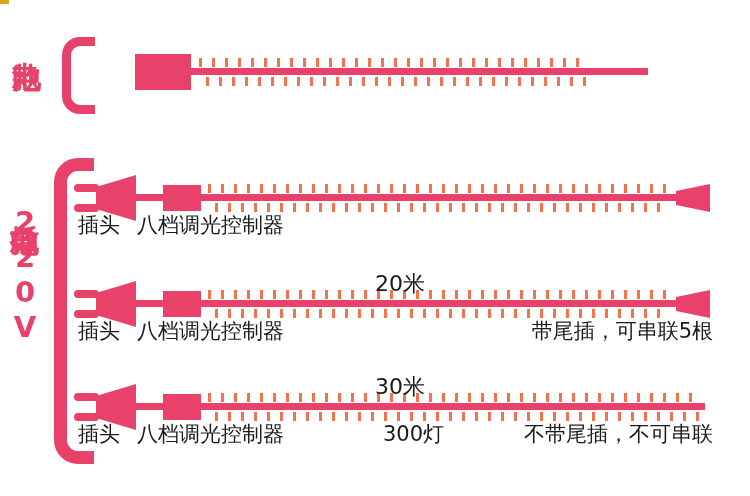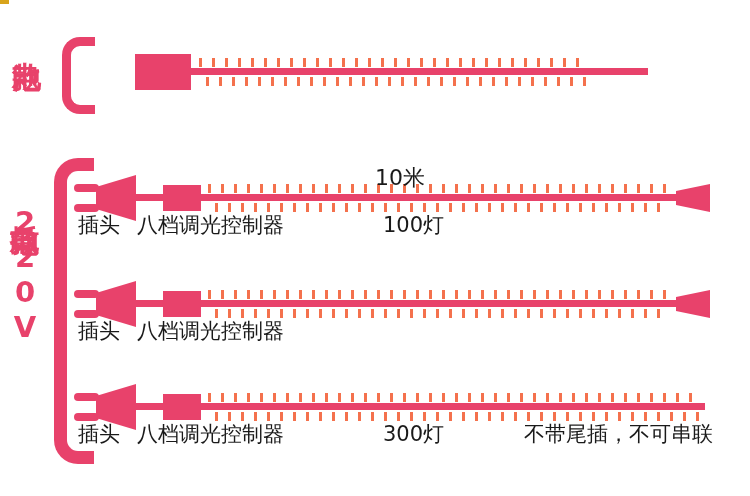--- a/index.html
+++ b/index.html
@@ -202,24 +202,22 @@
       <span class="tick down" style="left: 431px;"></span>
       <span class="tick up" style="left: 437px;"></span>
       <span class="tick down" style="left: 444px;"></span>
       <span class="tick up" style="left: 450px;"></span>
       <span class="tick down" style="left: 457px;"></span>
       <span class="tick up" style="left: 463px;"></span>
     </div>
   <svg class="tail-svg" style="top:183px" viewBox="0 0 34 30">
     <polygon points="0,8 34,1 34,29 0,22" fill="#e8426b"></polygon>
   </svg>
-  <div class="lbl meters" style="top:163px">10米</div>
   <div class="lbl plug-lbl" style="top:211px">插头</div>
   <div class="lbl ctrl-lbl" style="top:211px">八档调光控制器</div>
-  <div class="lbl lights-lbl" style="top:211px">100灯</div>
 
   <svg class="plug-svg" style="top:279px" viewBox="0 0 64 50">
     <rect x="0" y="11" width="25" height="8" rx="4" fill="#e8426b"></rect>
     <rect x="0" y="31" width="25" height="8" rx="4" fill="#e8426b"></rect>
     <polygon points="22,14 62,2 62,48 22,36" fill="#e8426b"></polygon>
   </svg>
   <div class="cord" style="top:300px"></div>
   <div class="controller" style="top:291px"></div>
   <div class="lights-string" style="left:200px;top:290px;width:476px;">
     <div class="wire"></div>
@@ -291,22 +289,24 @@
       <span class="tick down" style="left: 431px;"></span>
       <span class="tick up" style="left: 437px;"></span>
       <span class="tick down" style="left: 444px;"></span>
       <span class="tick up" style="left: 450px;"></span>
       <span class="tick down" style="left: 457px;"></span>
       <span class="tick up" style="left: 463px;"></span>
     </div>
   <svg class="tail-svg" style="top:289px" viewBox="0 0 34 30">
     <polygon points="0,8 34,1 34,29 0,22" fill="#e8426b"></polygon>
   </svg>
+  <div class="lbl meters" style="top:269px">20米</div>
   <div class="lbl plug-lbl" style="top:317px">插头</div>
   <div class="lbl ctrl-lbl" style="top:317px">八档调光控制器</div>
+  <div class="lbl tail-lbl" style="top:317px">带尾插，可串联5根</div>
 
   <svg class="plug-svg" style="top:382px" viewBox="0 0 64 50">
     <rect x="0" y="11" width="25" height="8" rx="4" fill="#e8426b"></rect>
     <rect x="0" y="31" width="25" height="8" rx="4" fill="#e8426b"></rect>
     <polygon points="22,14 62,2 62,48 22,36" fill="#e8426b"></polygon>
   </svg>
   <div class="cord" style="top:403px"></div>
   <div class="controller" style="top:394px"></div>
   <div class="lights-string" style="left:200px;top:393px;width:505px;">
     <div class="wire"></div>
@@ -380,18 +380,19 @@
       <span class="tick down" style="left: 444px;"></span>
       <span class="tick up" style="left: 450px;"></span>
       <span class="tick down" style="left: 457px;"></span>
       <span class="tick up" style="left: 463px;"></span>
       <span class="tick down" style="left: 470px;"></span>
       <span class="tick up" style="left: 476px;"></span>
       <span class="tick down" style="left: 483px;"></span>
       <span class="tick up" style="left: 489px;"></span>
       <span class="tick down" style="left: 496px;"></span>
     </div>
+  <div class="lbl meters" style="top:372px">30米</div>
   <div class="lbl plug-lbl" style="top:420px">插头</div>
   <div class="lbl ctrl-lbl" style="top:420px">八档调光控制器</div>
   <div class="lbl lights-lbl" style="top:420px">300灯</div>
   <div class="lbl tail-lbl" style="top:420px">不带尾插，不可串联</div>
 
 </div>
 
 </body></html>

